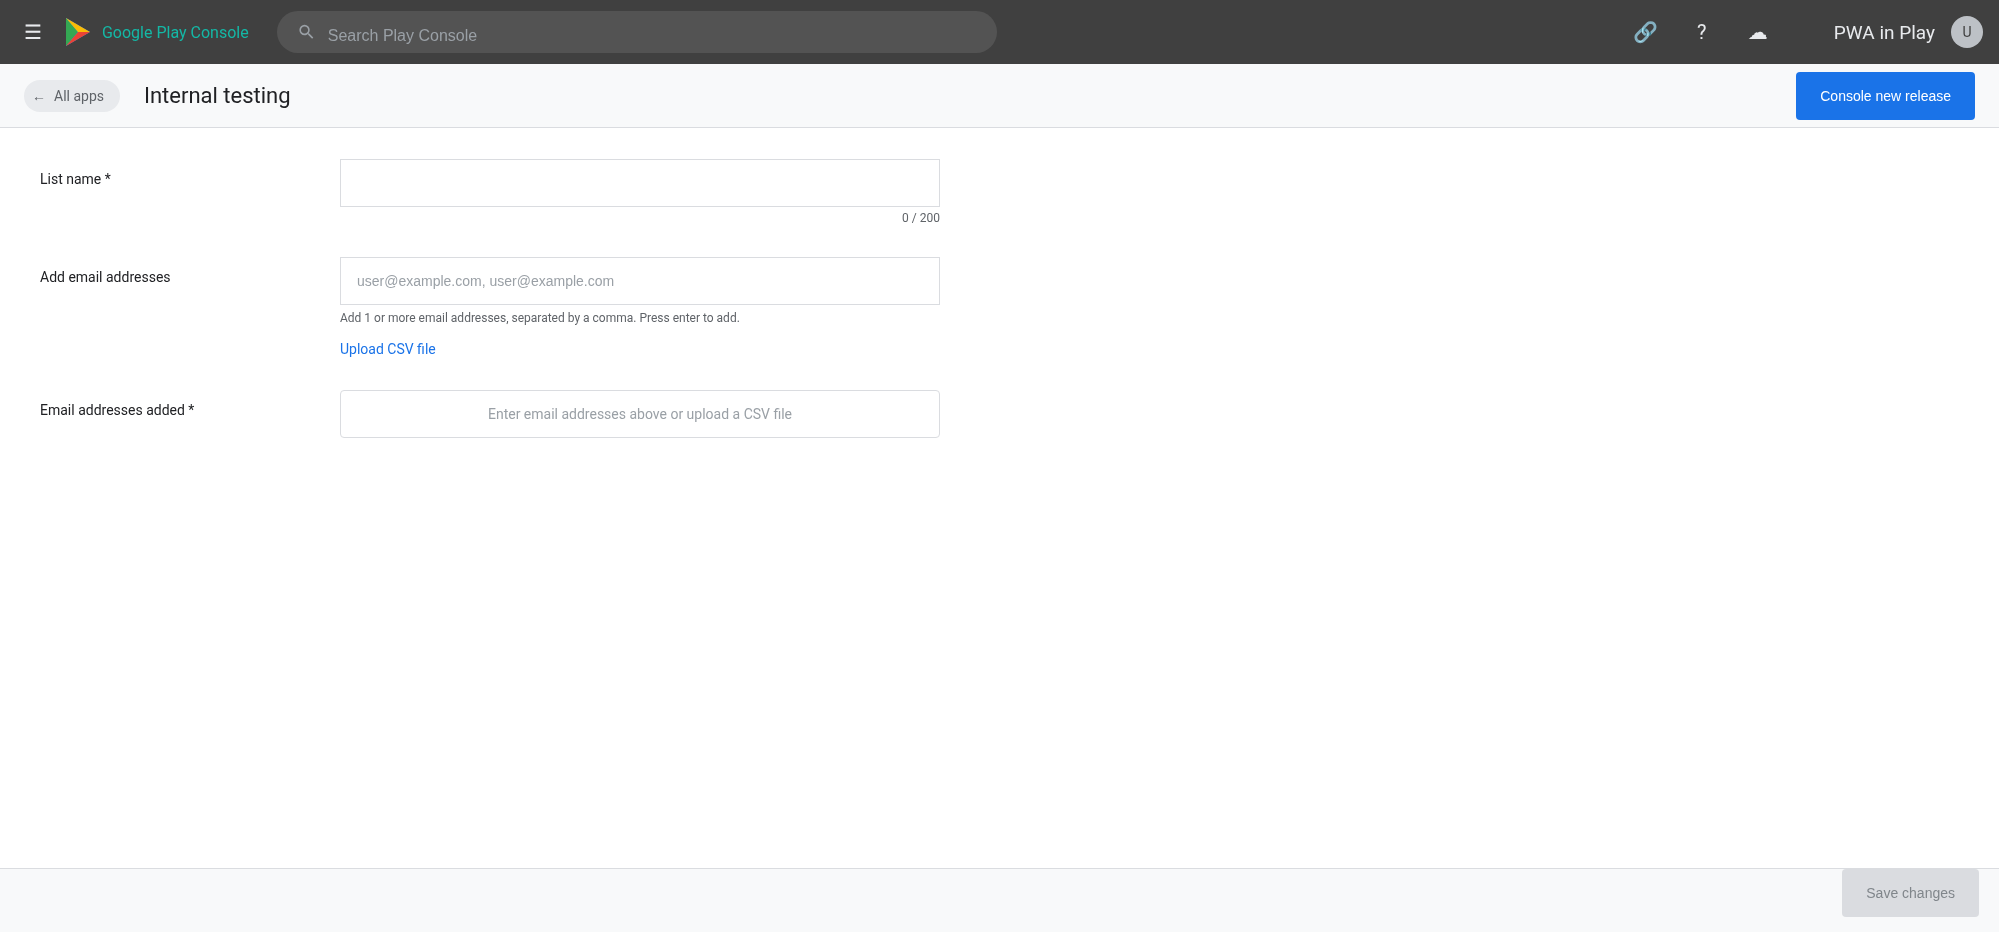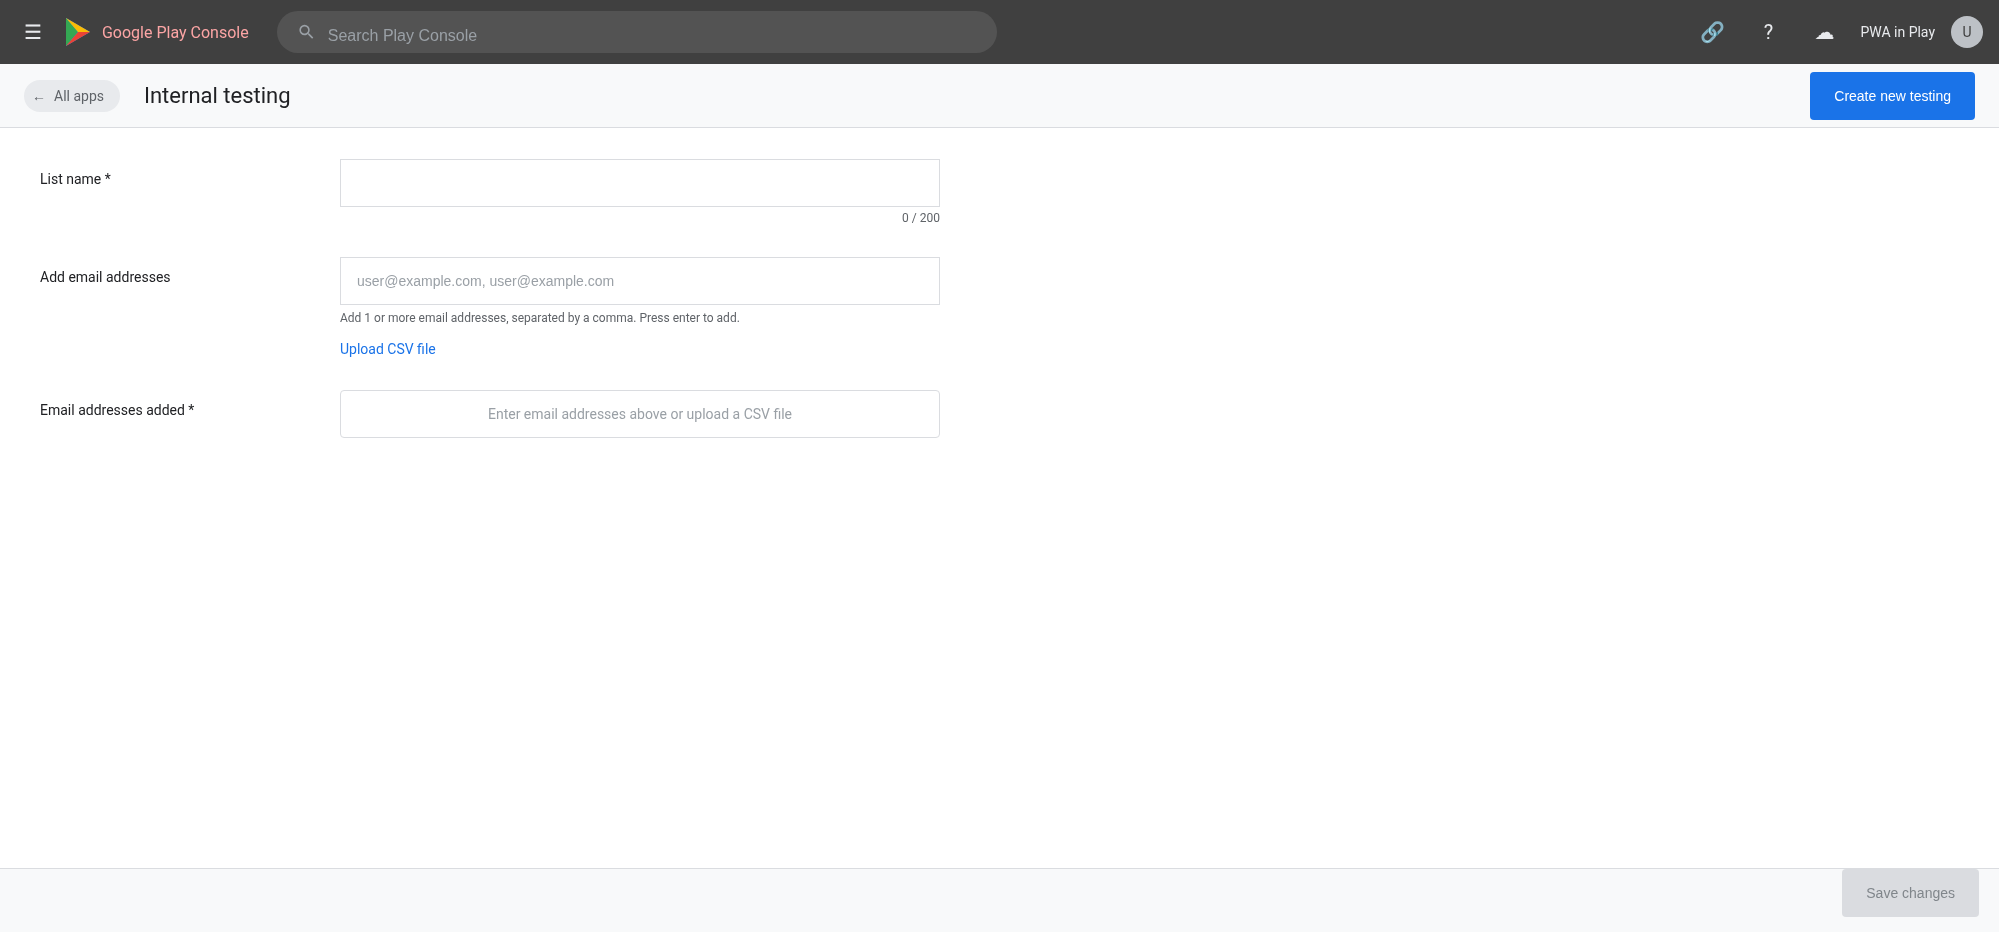--- a/index.html
+++ b/index.html
@@ -34,21 +34,21 @@
       font-size: 20px;
       cursor: pointer;
       padding: 8px;
       border-radius: 50%;
     }
 
     .nav-logo {
       display: flex;
       align-items: center;
       gap: 8px;
-      color: #fca5a5;
+      color: #14b8a6;
       font-size: 16px;
       font-weight: 400;
     }
 
     .nav-logo-icon {
       width: 32px;
       height: 32px;
     }
 
     .nav-search {
@@ -91,21 +91,22 @@
       display: flex;
       align-items: center;
       justify-content: center;
       color: #e8eaed;
       cursor: pointer;
       font-size: 20px;
     }
 
     .nav-app-name {
       color: #e8eaed;
-      font-size: 14px;
+      font-size: 19px;
+      margin-left: 40px;
     }
 
     .nav-avatar {
       width: 32px;
       height: 32px;
       border-radius: 50%;
       background: #bdc1c6;
       display: flex;
       align-items: center;
       justify-content: center;
@@ -351,21 +352,21 @@
     </div>
   </div>
 </div>
 
 <div class="sub-nav">
   <a class="back-btn">
     <span>←</span>
     <span>All apps</span>
   </a>
   <h1 class="sub-nav-title">Internal testing</h1>
-  <button class="create-release-btn">Create new testing</button>
+  <button class="create-release-btn">Console new release</button>
 </div>
 
 <div class="modal">
   <div class="modal-header">
     <h2 class="modal-title">Create email list</h2>
     <button class="modal-close-btn">
       <span>✕</span>
     </button>
   </div>
 

